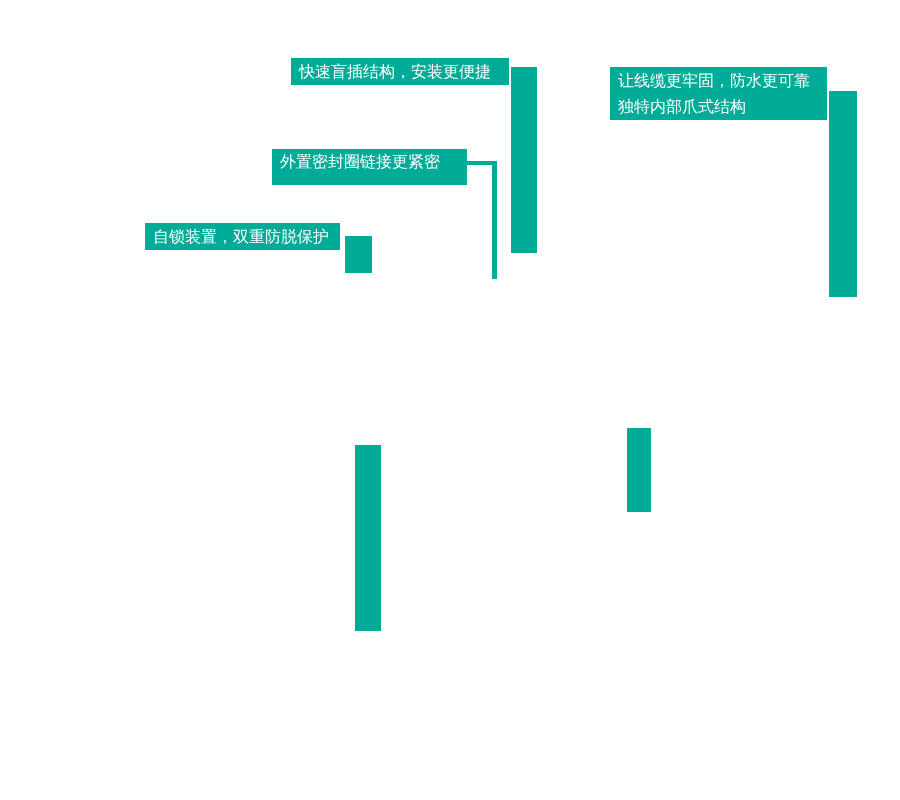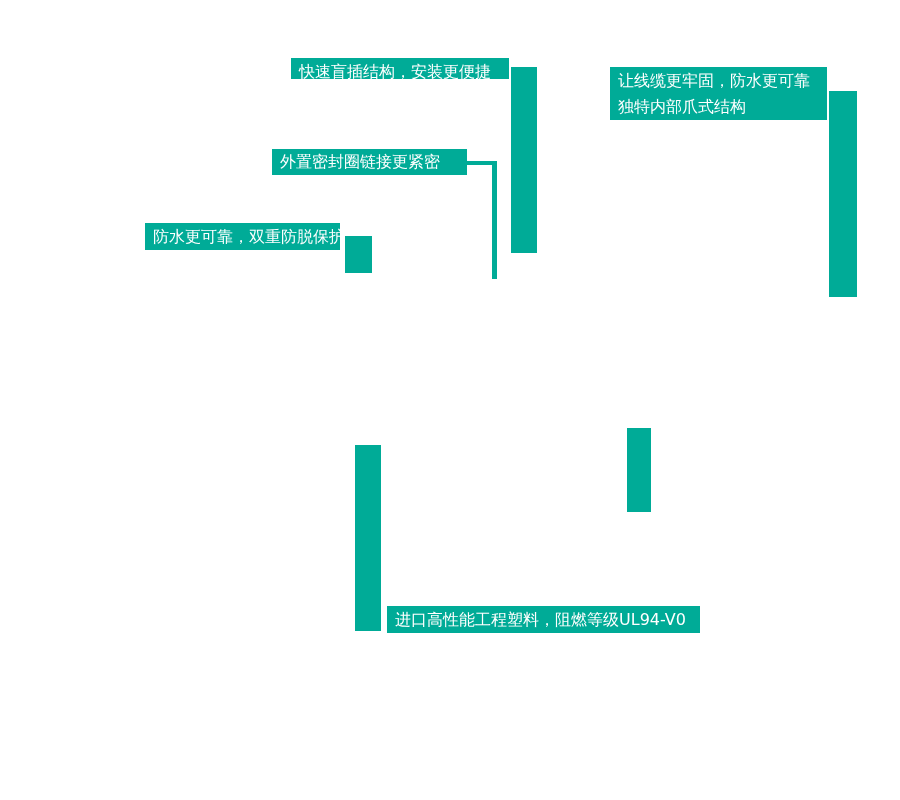--- a/index.html
+++ b/index.html
@@ -31,27 +31,27 @@
   }
   .callout-label.two-line {
     line-height: 26px;
     padding-top: 1px;
   }
   .marker-bar, .marker-square, .connector-seg {
     position: absolute;
     background: var(--accent);
   }
   
-  #label-blind-mate   { left: 291px; top: 58px;  width: 218px; height: 21px; }
+  #label-blind-mate   { left: 291px; top: 58px;  width: 218px; height: 27px; }
   #bar-blind-mate     { left: 511px; top: 67px;  width: 26px;  height: 186px; }
 
   #label-claw         { left: 610px; top: 67px;  width: 217px; height: 53px; }
   #bar-claw           { left: 829px; top: 91px;  width: 28px;  height: 206px; }
 
-  #label-seal-ring    { left: 272px; top: 149px; width: 195px; height: 26px; line-height: 26px; }
+  #label-seal-ring    { left: 272px; top: 149px; width: 195px; height: 36px; line-height: 26px; }
   #connector-seal-h   { left: 467px; top: 161px; width: 30px;  height: 4px; }
   #connector-seal-v   { left: 492px; top: 161px; width: 5px;   height: 118px; }
 
   #label-self-lock    { left: 145px; top: 223px; width: 195px; height: 27px; }
   #square-self-lock   { left: 345px; top: 236px; width: 27px;  height: 37px; }
 
   #bar-material       { left: 355px; top: 445px; width: 26px;  height: 186px; }
   #label-material     { left: 387px; top: 606px; width: 313px; height: 27px; }
 
   #bar-anti-slip      { left: 627px; top: 428px; width: 24px;  height: 84px; }
@@ -68,21 +68,20 @@
   <div id="label-claw" class="callout-label two-line">
     <div>让线缆更牢固，防水更可靠</div>
     <div>独特内部爪式结构</div>
   </div>
   <div id="bar-claw" class="marker-bar"></div>
 
   <div id="label-seal-ring" class="callout-label">外置密封圈链接更紧密</div>
   <div id="connector-seal-h" class="connector-seg"></div>
   <div id="connector-seal-v" class="connector-seg"></div>
 
-  <div id="label-self-lock" class="callout-label">防水更可靠，双重防脱保护</div>
+  <div id="label-self-lock" class="callout-label">自锁装置，双重防脱保护</div>
   <div id="square-self-lock" class="marker-square"></div>
 
   <div id="bar-material" class="marker-bar"></div>
-  <div id="label-material" class="callout-label">进口高性能工程塑料，阻燃等级UL94-V0</div>
 
   <div id="bar-anti-slip" class="marker-bar"></div>
 
 </div>
 
 </body></html>

